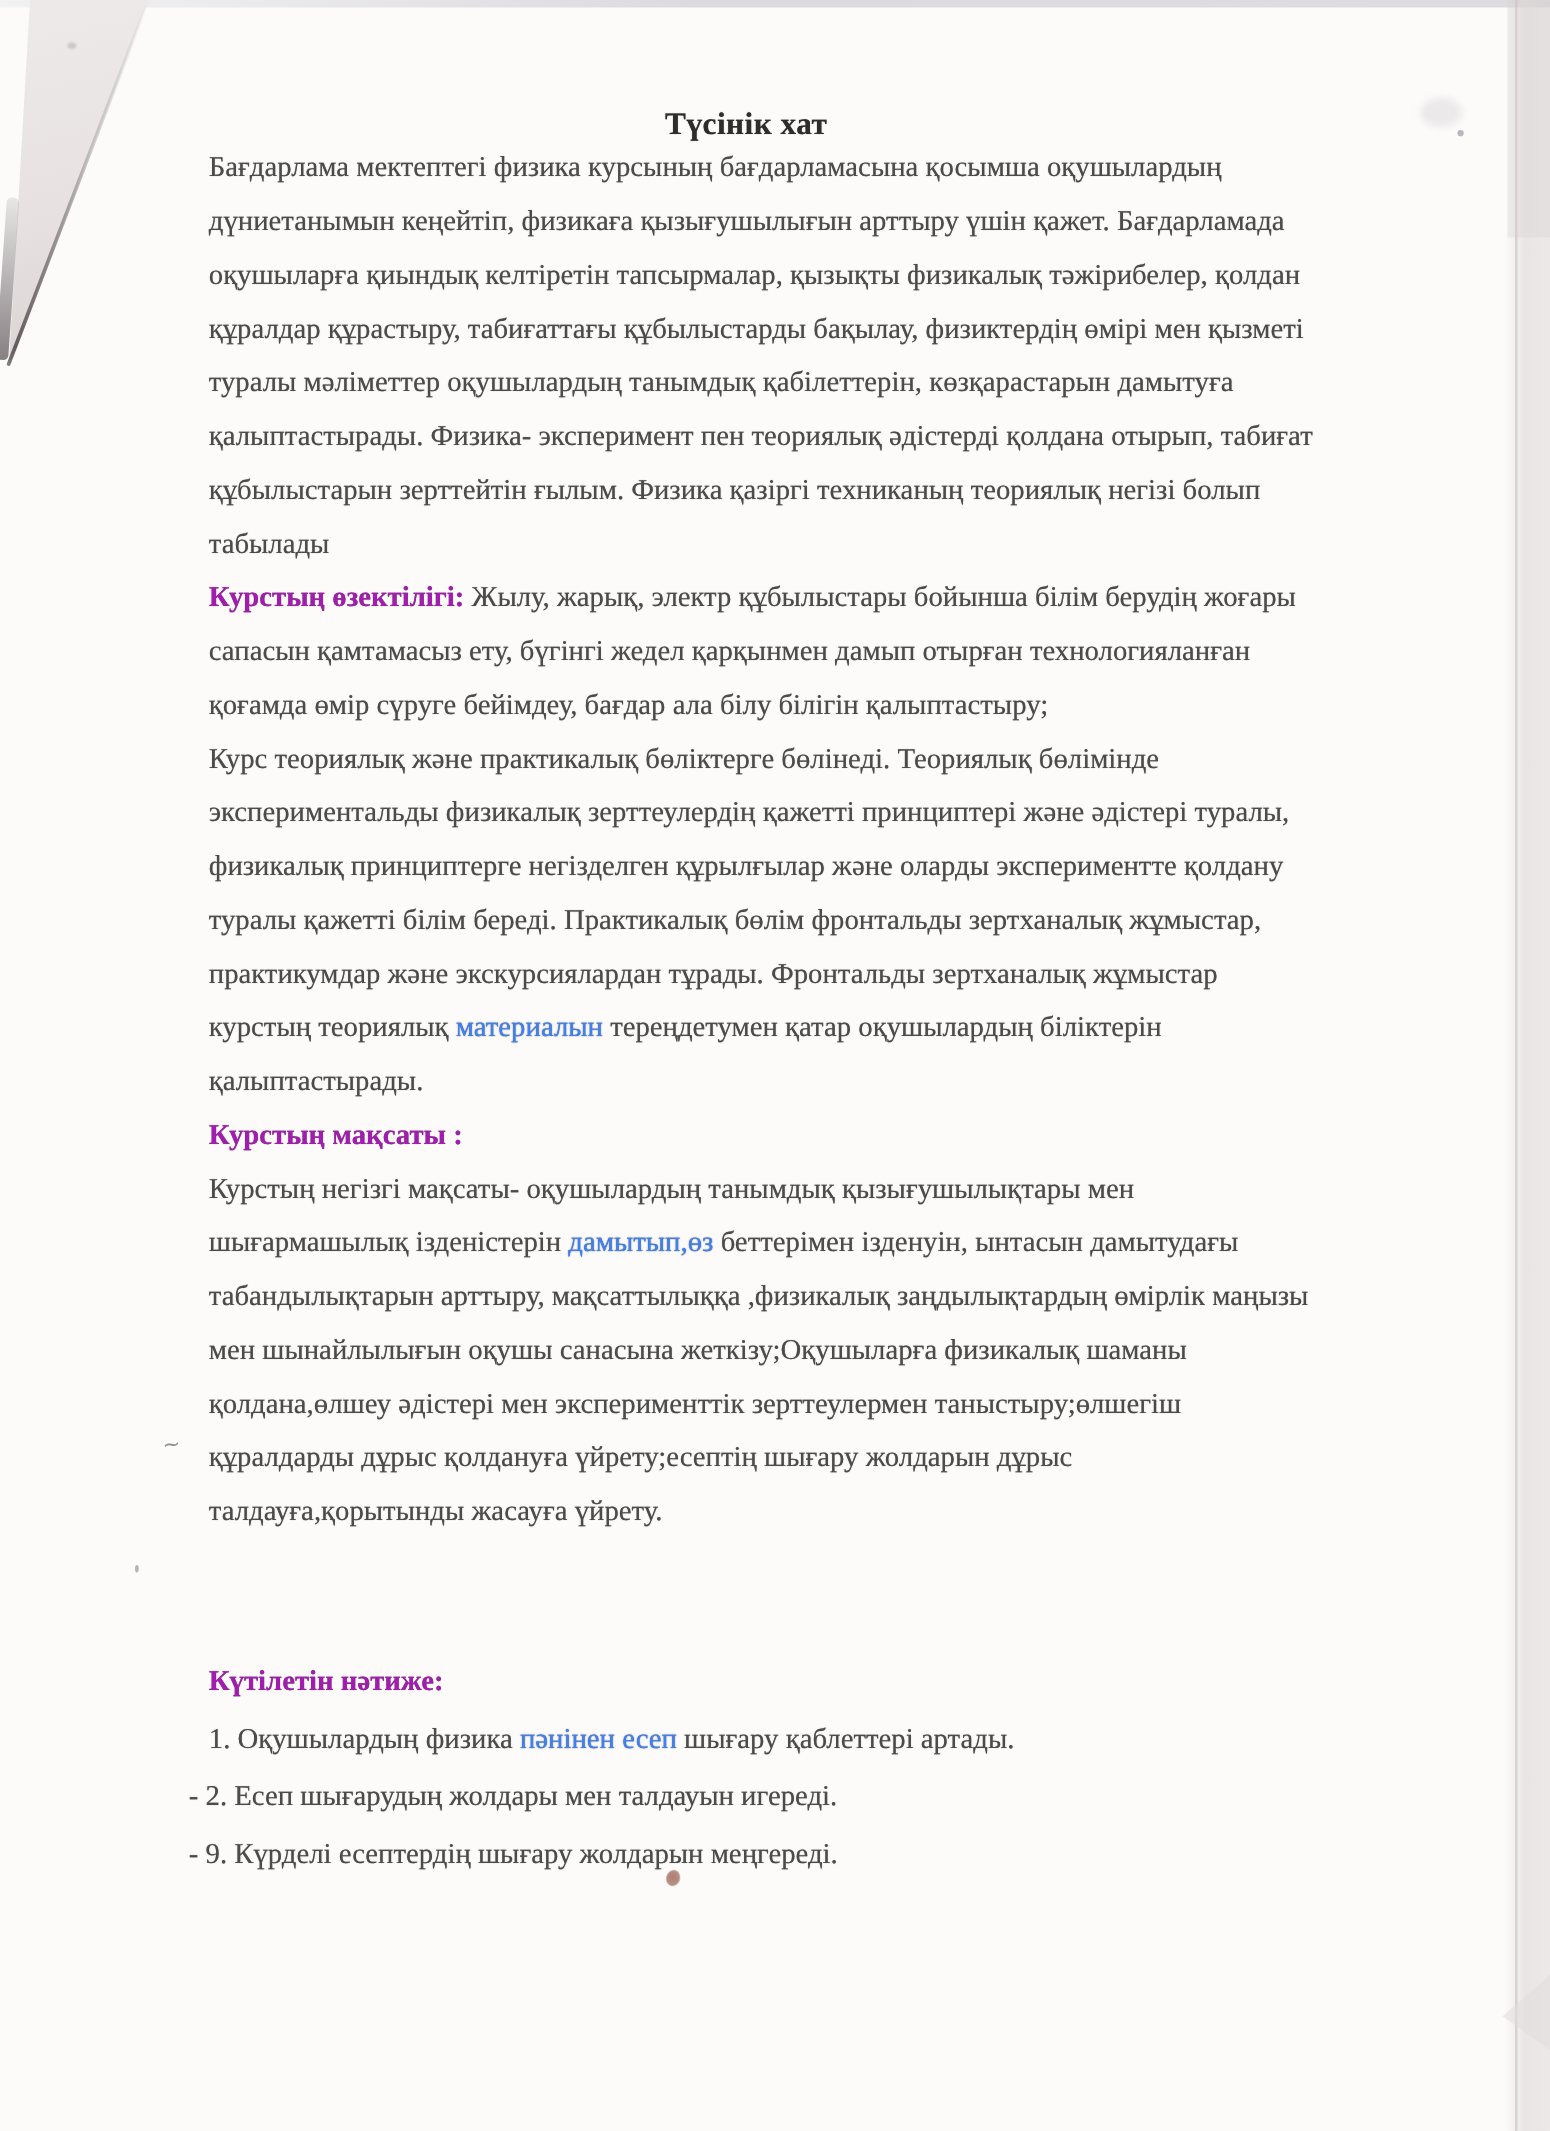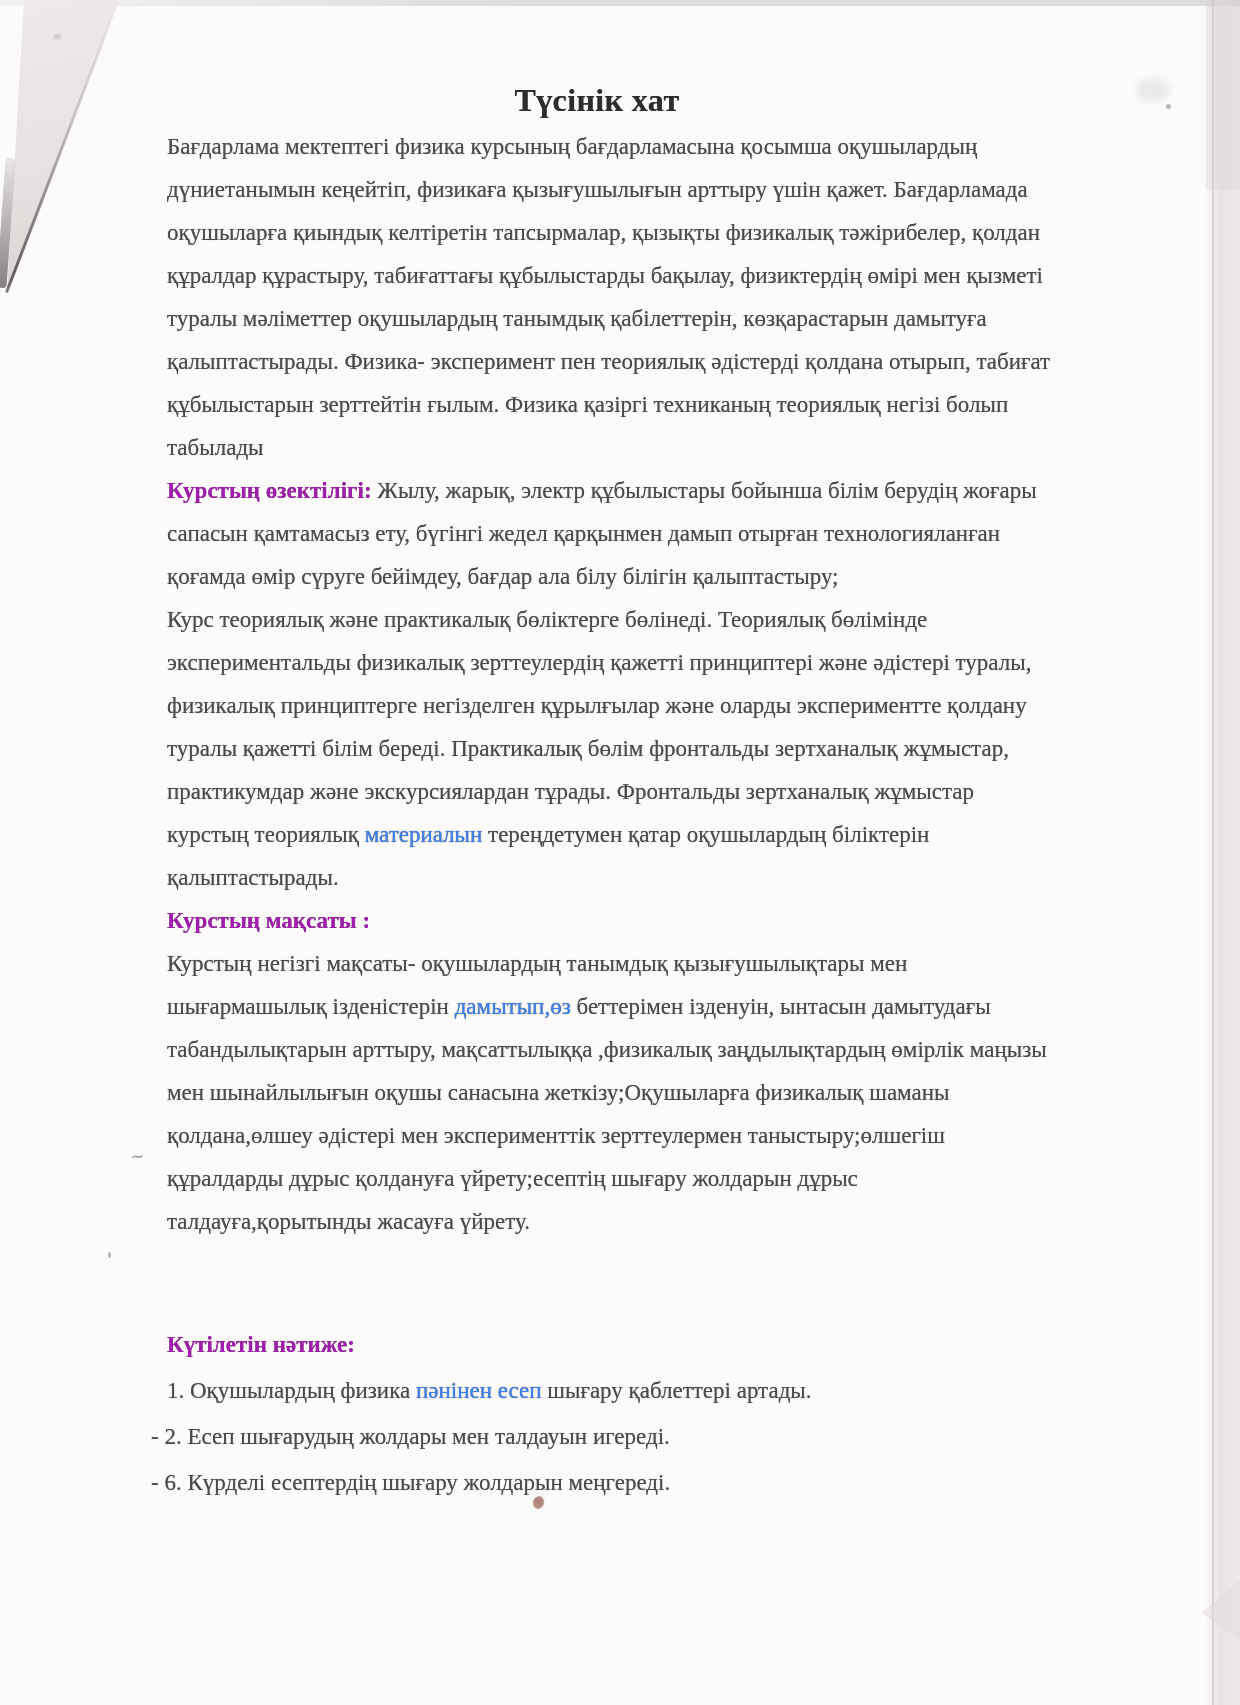--- a/index.html
+++ b/index.html
@@ -61,25 +61,25 @@
   .tilde-mark{
     position:absolute;left:130px;top:1146px;
     font-size:17px;color:#8f8e97;transform:rotate(-6deg);
     font-family:"DejaVu Sans",sans-serif;
   }
   .speck-c{position:absolute;left:108px;top:1252px;width:3px;height:6px;border-radius:50%;
     background:#b9b4b4;}
   
   .doc-title{
     position:absolute;left:167px;top:86px;width:860px;
-    text-align:center;font-size:32px;font-weight:bold;color:#2e2d2d;
+    text-align:center;font-size:25px;font-weight:bold;color:#2e2d2d;
     letter-spacing:.4px;line-height:28px;
     text-shadow:0 0 .6px rgba(46,45,45,.8);
   }
-  .body-lines{position:absolute;left:167px;top:125px;}
+  .body-lines{position:absolute;left:167px;top:112px;}
   .results-lines{position:absolute;left:167px;top:1322px;}
   .line{
     height:43px;line-height:43px;white-space:pre;
     font-size:23px;color:#4c4b4b;
     text-shadow:0 0 .7px rgba(76,75,75,.7);
   }
   .results-lines .line{height:46px;line-height:46px;}
   .hang{text-indent:-16px;}
   .b{font-weight:bold;color:#a21caf;text-shadow:0 0 .6px rgba(44,43,43,.8);}
   .d{color:#3b82f6;text-shadow:0 0 1px rgba(30,30,30,.85);}
@@ -130,16 +130,16 @@
       <div class="line"><span>табандылықтарын арттыру, мақсаттылыққа ,физикалық заңдылықтардың өмірлік маңызы</span></div>
       <div class="line"><span>мен шынайлылығын оқушы санасына жеткізу;Оқушыларға физикалық шаманы</span></div>
       <div class="line"><span>қолдана,өлшеу әдістері мен эксперименттік зерттеулермен таныстыру;өлшегіш</span></div>
       <div class="line"><span>құралдарды дұрыс қолдануға үйрету;есептің шығару жолдарын дұрыс</span></div>
       <div class="line"><span>талдауға,қорытынды жасауға үйрету.</span></div>
     </div>
   <div class="results-lines">
       <div class="line"><span class="b">Күтілетін нәтиже:</span></div>
       <div class="line"><span>1. Оқушылардың физика </span><span class="d">пәнінен есеп</span><span> шығару қаблеттері артады.</span></div>
       <div class="line hang"><span>- 2. Есеп шығарудың жолдары мен талдауын игереді.</span></div>
-      <div class="line hang"><span>- 6. Күрделі есептердің шығару жолдарын меңгереді.</span></div>
+      <div class="line hang"><span>- 9. Күрделі есептердің шығару жолдарын меңгереді.</span></div>
     </div>
 
 </div>
 
 </body></html>

